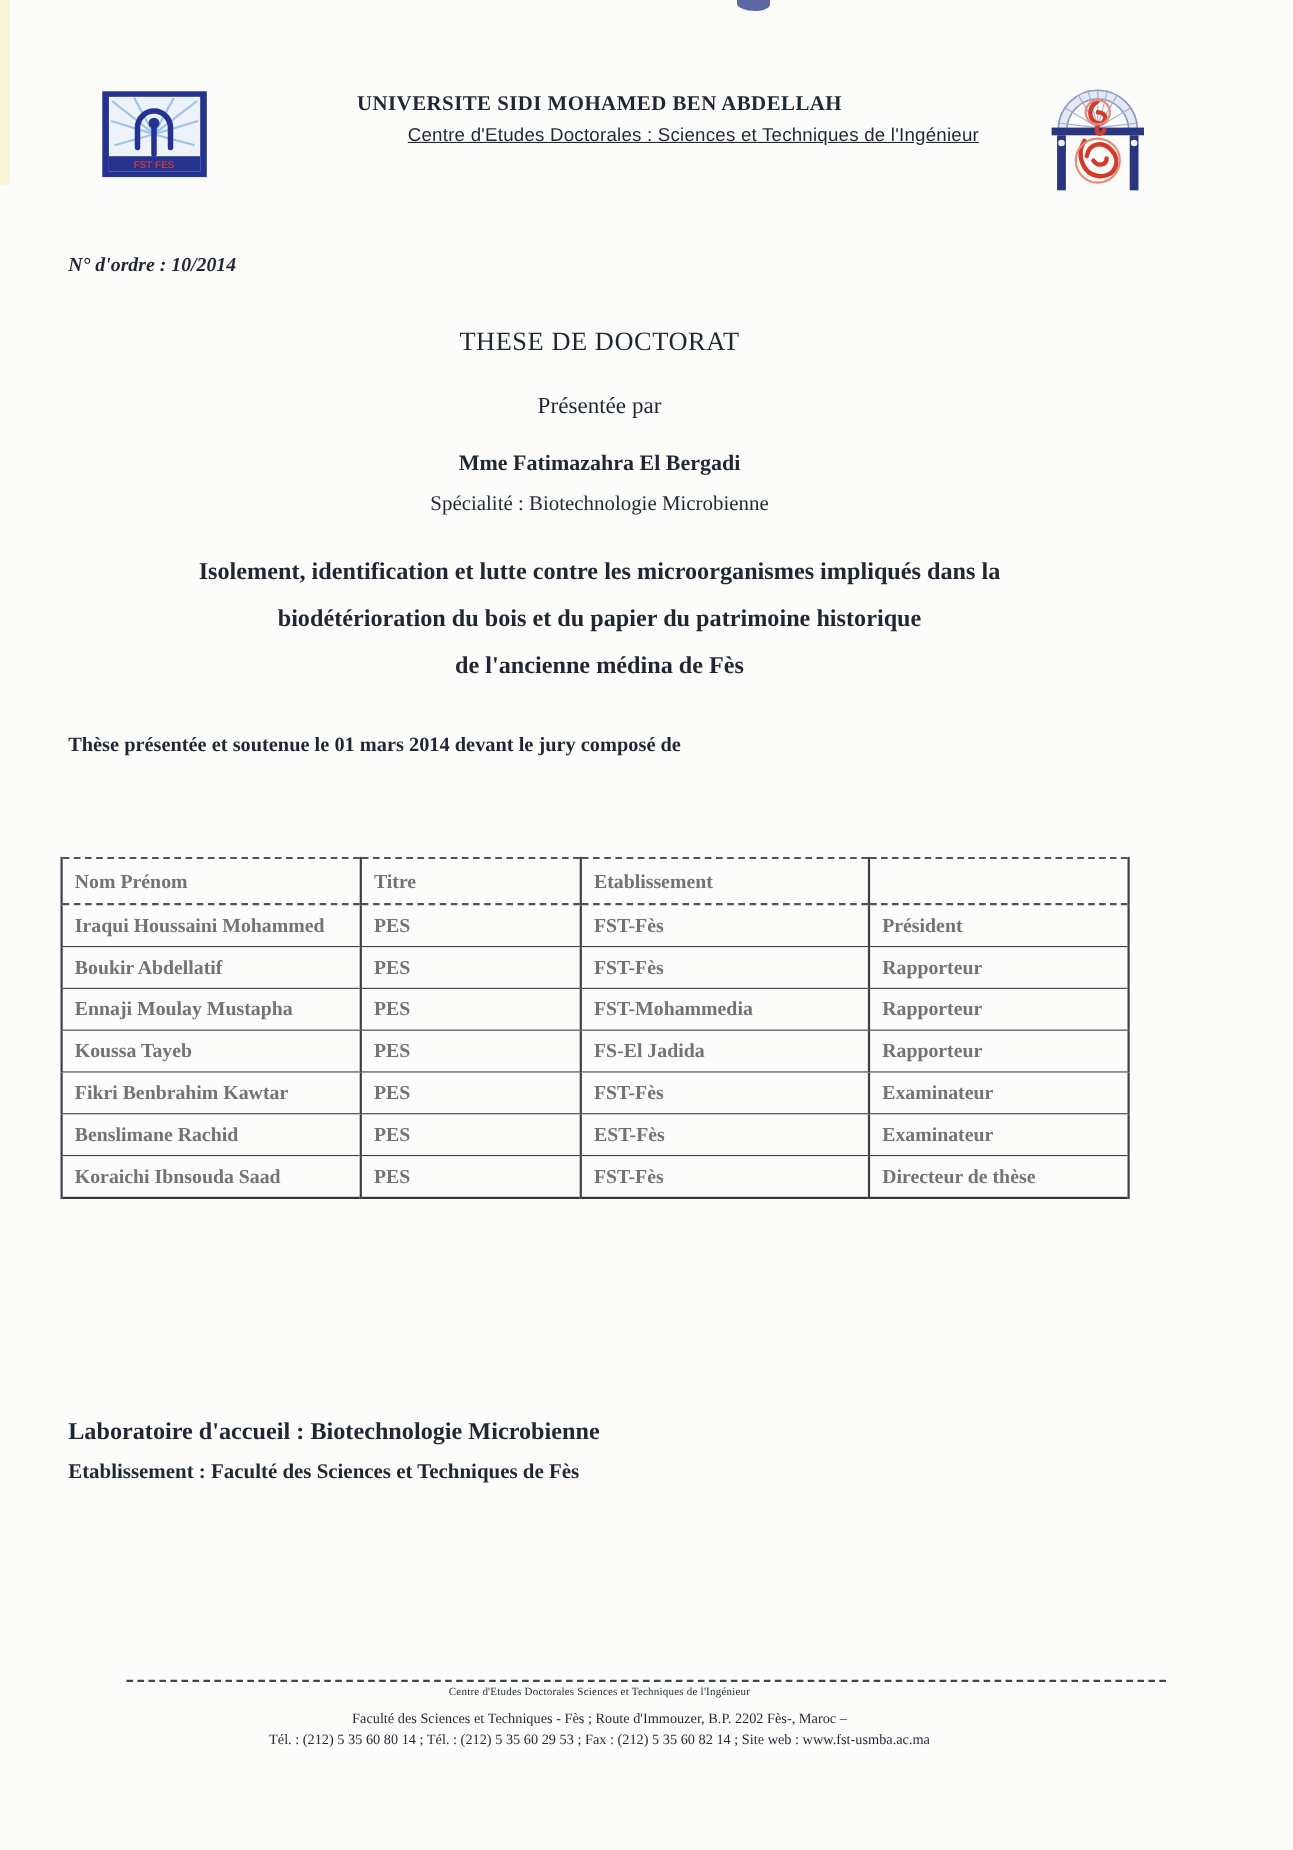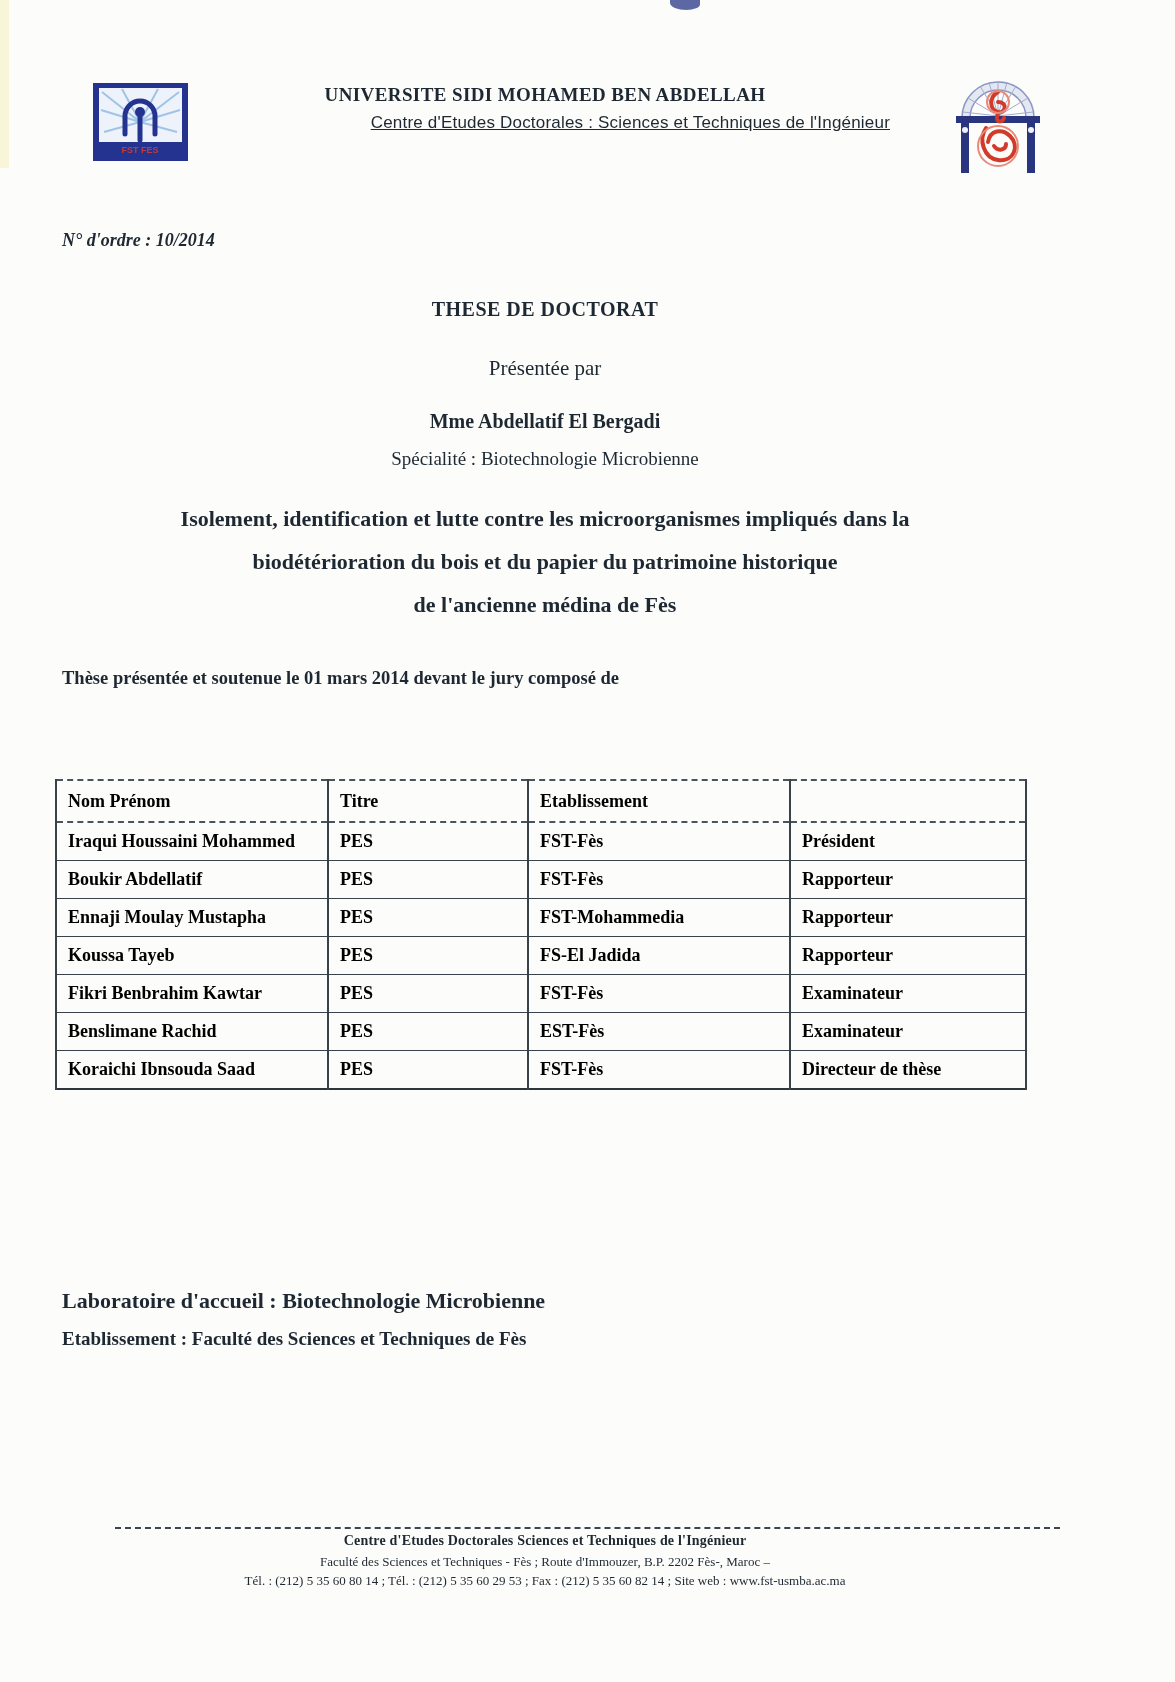--- a/index.html
+++ b/index.html
@@ -19,59 +19,59 @@
   
   .hdr-text{position:absolute;left:200px;top:84px;width:690px;text-align:center;}
   .hdr-line1{font-size:19px;font-weight:700;letter-spacing:.4px;}
   .hdr-line2{font-size:19px;font-weight:700;letter-spacing:.4px;margin-top:3px;}
   .hdr-line3{font-family:"Liberation Sans","DejaVu Sans",sans-serif;font-size:17px;font-weight:400;margin-top:7px;text-decoration:underline;letter-spacing:.2px;text-align:right;}
   .logo-left{position:absolute;left:92px;top:82px;width:97px;height:80px;}
   .logo-right{position:absolute;left:948px;top:66px;width:100px;height:118px;}
 
   .center-col{position:absolute;left:0;width:1090px;text-align:center;}
   .order-no{position:absolute;left:62px;top:230px;font-size:18px;font-style:italic;font-weight:600;}
-  .doc-title{top:298px;font-size:20px;font-weight:700;letter-spacing:.5px;}
+  .doc-title{top:298px;font-size:24px;font-weight:400;letter-spacing:.5px;}
   .presented{top:356px;font-size:21px;}
   .author{top:410px;font-size:20px;font-weight:700;}
   .specialty{top:448px;font-size:19px;}
   .title1{top:506px;font-size:22px;font-weight:700;}
   .title2{top:549px;font-size:22px;font-weight:800;}
   .title3{top:592px;font-size:22px;font-weight:800;}
   .jury-line{position:absolute;left:62px;top:668px;font-size:18.5px;font-weight:700;}
 
   
   .jury-table{
     position:absolute;left:55px;top:779px;width:970px;
     border-collapse:collapse;table-layout:fixed;
   }
   .jury-table col:nth-child(1){width:272px;}
   .jury-table col:nth-child(2){width:200px;}
   .jury-table col:nth-child(3){width:262px;}
   .jury-table col:nth-child(4){width:236px;}
   .jury-table th,.jury-table td{
     border-left:2px solid #39424a;border-right:2px solid #39424a;
     padding:0 0 0 11px;text-align:left;vertical-align:middle;
-    font-size:18px;color:#000000;
+    font-size:18px;color:#737373;
   }
   .jury-table th{
     height:40px;font-weight:600;
     border-top:2px dashed #4a545c;border-bottom:2px dashed #4a545c;
   }
   .jury-table td{
     height:37px;font-weight:700;
     border-top:1.5px solid #39424a;border-bottom:1.5px solid #39424a;
   }
   .jury-table{border:2px solid #2e373e;border-top-style:dashed;}
 
   .lab-line{position:absolute;left:62px;top:1288px;font-size:22px;font-weight:700;}
   .estab-line{position:absolute;left:62px;top:1328px;font-size:19px;font-weight:700;}
 
   
   .footer-rule{position:absolute;left:115px;top:1527px;width:945px;border-top:2px dashed #3c4650;}
-  .footer1{top:1533px;font-size:14px;font-weight:700;letter-spacing:.2px;}
+  .footer1{top:1533px;font-size:10px;font-weight:400;letter-spacing:.2px;}
   .footer2{top:1554px;font-size:13px;}
   .footer3{top:1573px;font-size:13px;}
 </style>
 </head>
 <body>
 
 <div class="page">
 
   <div class="edge-strip"></div>
   <div class="top-smudge"></div>
@@ -136,21 +136,21 @@
         <circle cx="50" cy="80" r="20"></circle>
         <circle cx="50" cy="36" r="11"></circle>
       </g>
     </svg>
   </div>
 
   <div class="order-no">N° d'ordre : 10/2014</div>
 
   <div class="center-col doc-title">THESE DE DOCTORAT</div>
   <div class="center-col presented">Présentée par</div>
-  <div class="center-col author">Mme Abdellatif El Bergadi</div>
+  <div class="center-col author">Mme Fatimazahra El Bergadi</div>
   <div class="center-col specialty">Spécialité : Biotechnologie Microbienne</div>
 
   <div class="center-col title1">Isolement, identification et lutte contre les microorganismes impliqués dans la</div>
   <div class="center-col title2">biodétérioration du bois et du papier du patrimoine historique</div>
   <div class="center-col title3">de l'ancienne médina de Fès</div>
 
   <div class="jury-line">Thèse présentée et soutenue le 01 mars 2014 devant le jury composé de</div>
 
   <table class="jury-table">
     <colgroup>

